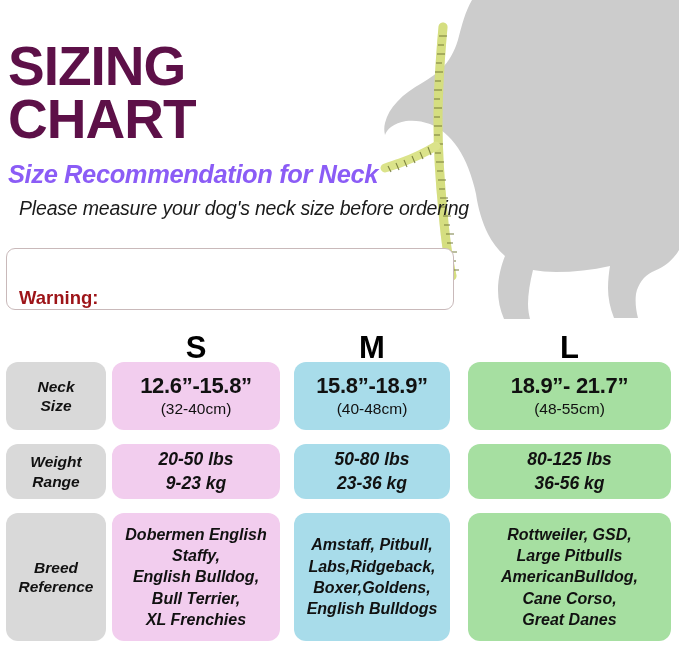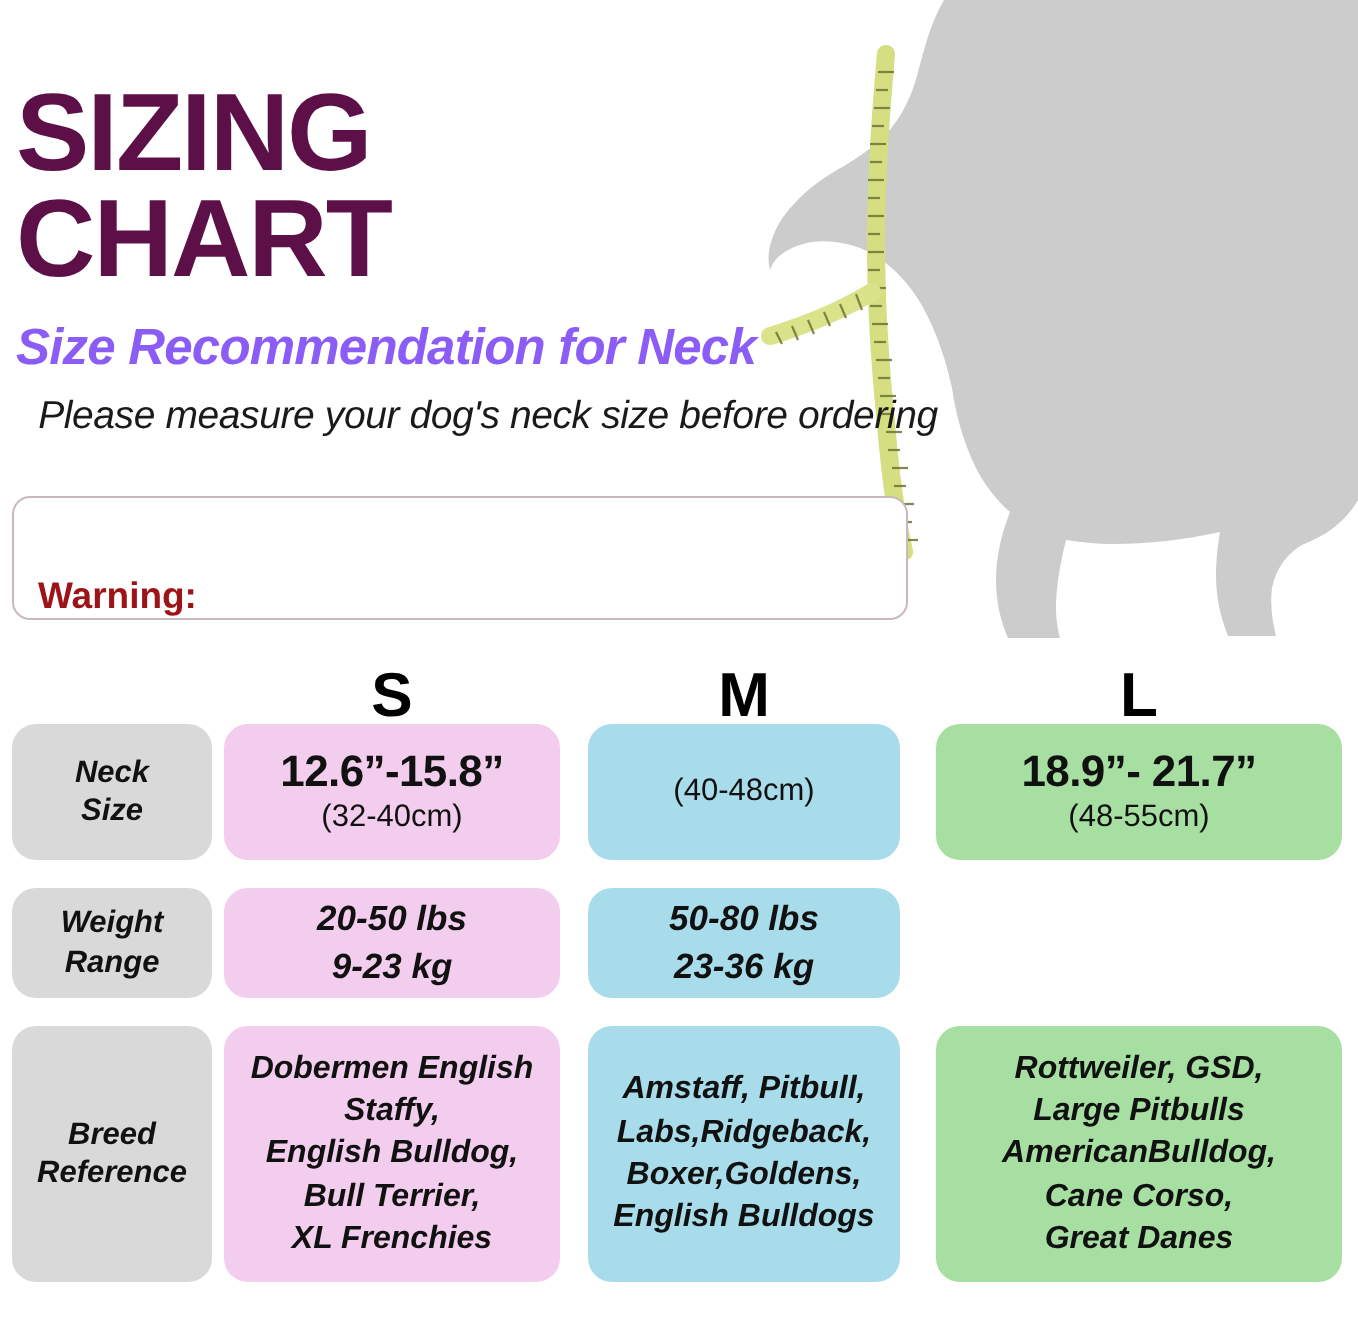--- a/index.html
+++ b/index.html
@@ -288,38 +288,43 @@
   </div>
 
   <div class="table-row row-h-1" id="row-neck">
     <div class="cell cell-label col-lbl row-h-1">Neck
 Size</div>
     <div class="cell cell-s col-s row-h-1">
       <span class="val-main">12.6”-15.8”</span>
       <span class="val-sub">(32-40cm)</span>
     </div>
     <div class="cell cell-m col-m row-h-1">
+      <span class="val-main">15.8”-18.9”</span>
       <span class="val-sub">(40-48cm)</span>
     </div>
     <div class="cell cell-l col-l row-h-1">
       <span class="val-main">18.9”- 21.7”</span>
       <span class="val-sub">(48-55cm)</span>
     </div>
   </div>
 
   <div class="table-row row-h-2" id="row-weight">
     <div class="cell cell-label col-lbl row-h-2">Weight
 Range</div>
     <div class="cell cell-s col-s row-h-2">
       <span class="val-italic">20-50 lbs
 9-23 kg</span>
     </div>
     <div class="cell cell-m col-m row-h-2">
       <span class="val-italic">50-80 lbs
 23-36 kg</span>
+    </div>
+    <div class="cell cell-l col-l row-h-2">
+      <span class="val-italic">80-125 lbs
+36-56 kg</span>
     </div>
   </div>
 
   <div class="table-row row-h-3" id="row-breed">
     <div class="cell cell-label col-lbl row-h-3">Breed
 Reference</div>
     <div class="cell cell-s col-s row-h-3">
       <span class="val-breed">Dobermen English
 Staffy,
 English Bulldog,

